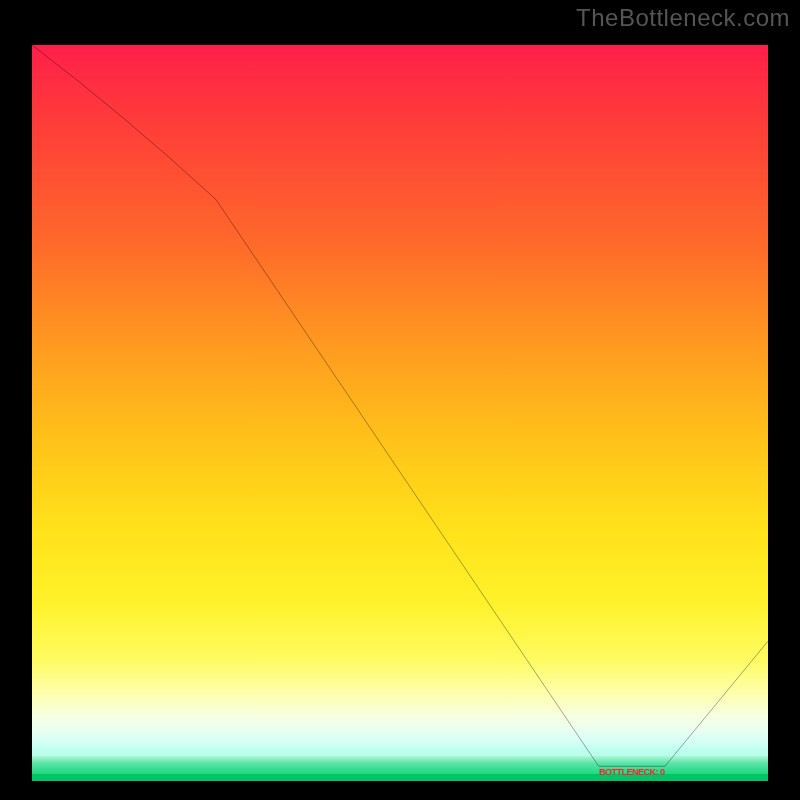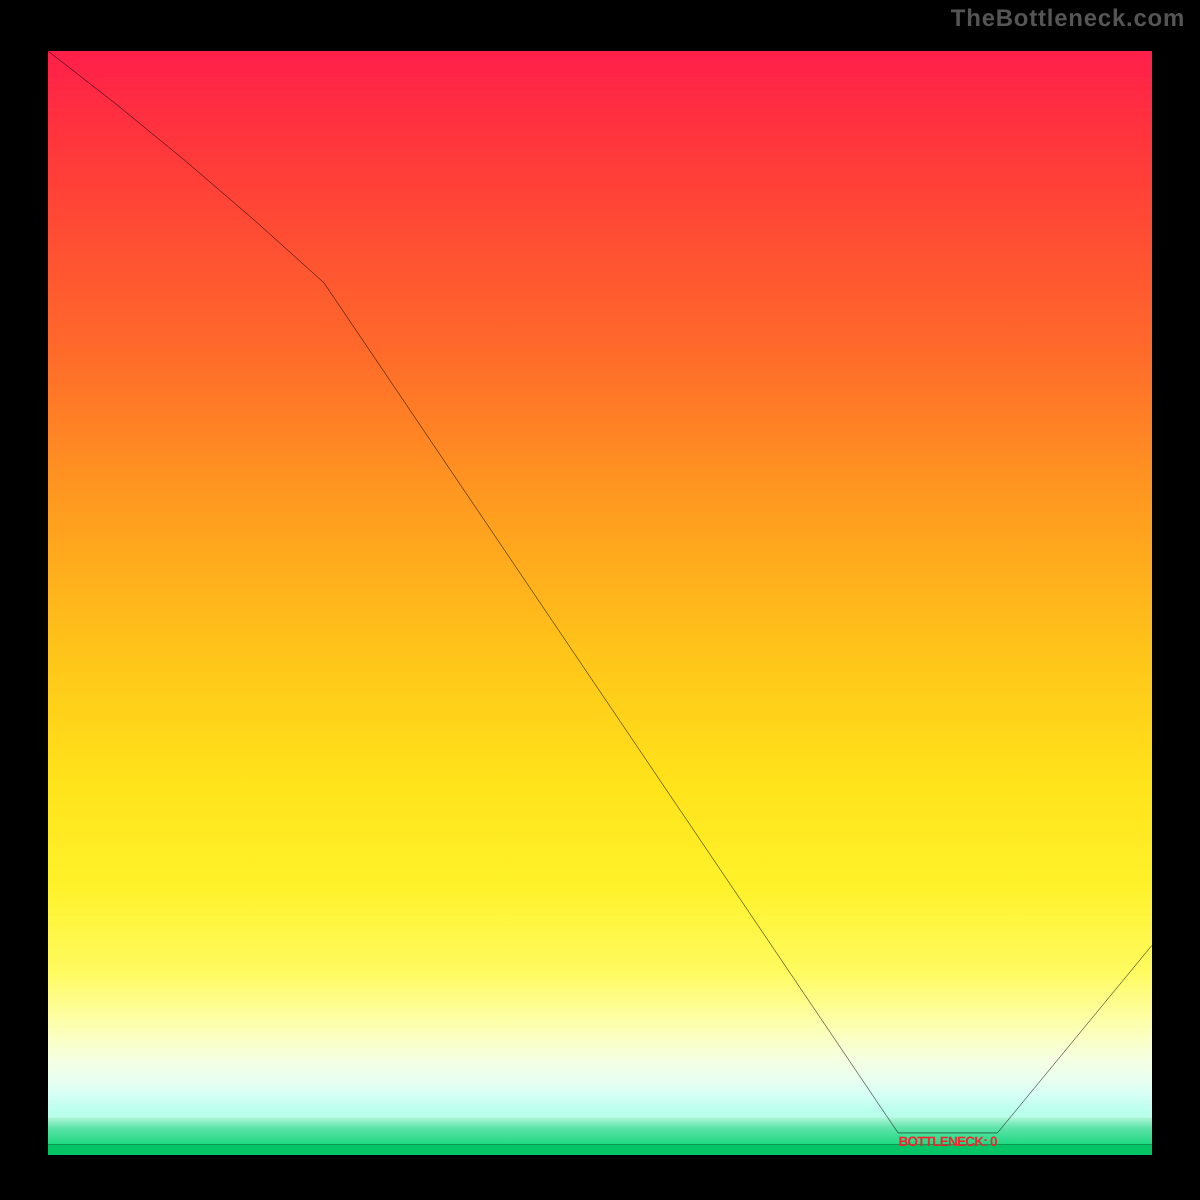--- a/index.html
+++ b/index.html
@@ -14,29 +14,29 @@
   .stage {
     position: relative;
     width: 800px;
     height: 800px;
   }
   .watermark {
     position: absolute;
     top: 4px;
     right: 10px;
     color: #555;
-    font-size: 16px;
-    font-weight: bold;
+    font-size: 24px;
+    font-weight: normal;
     letter-spacing: 0.5px;
     user-select: none;
   }
   .plot-frame {
     position: absolute;
     left: 30px;
-    top: 32px;
+    top: 43px;
     width: 740px;
     height: 740px;
     background: #000;
   }
   .plot-inner {
     position: absolute;
     left: 2px;
     top: 2px;
     right: 2px;
     bottom: 2px;

